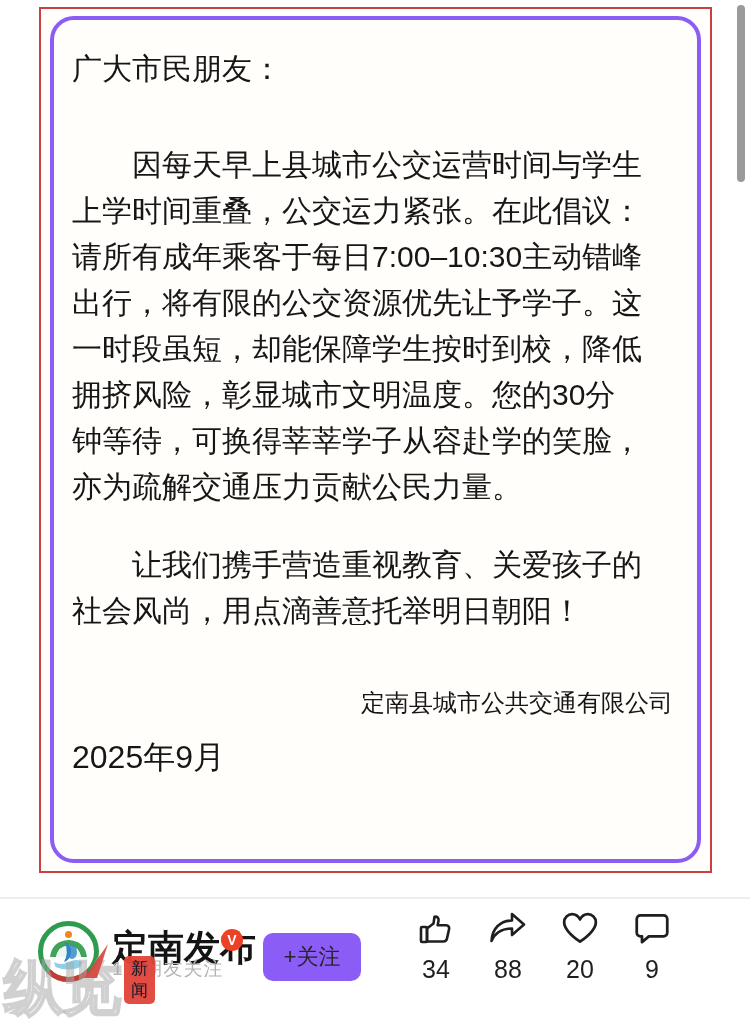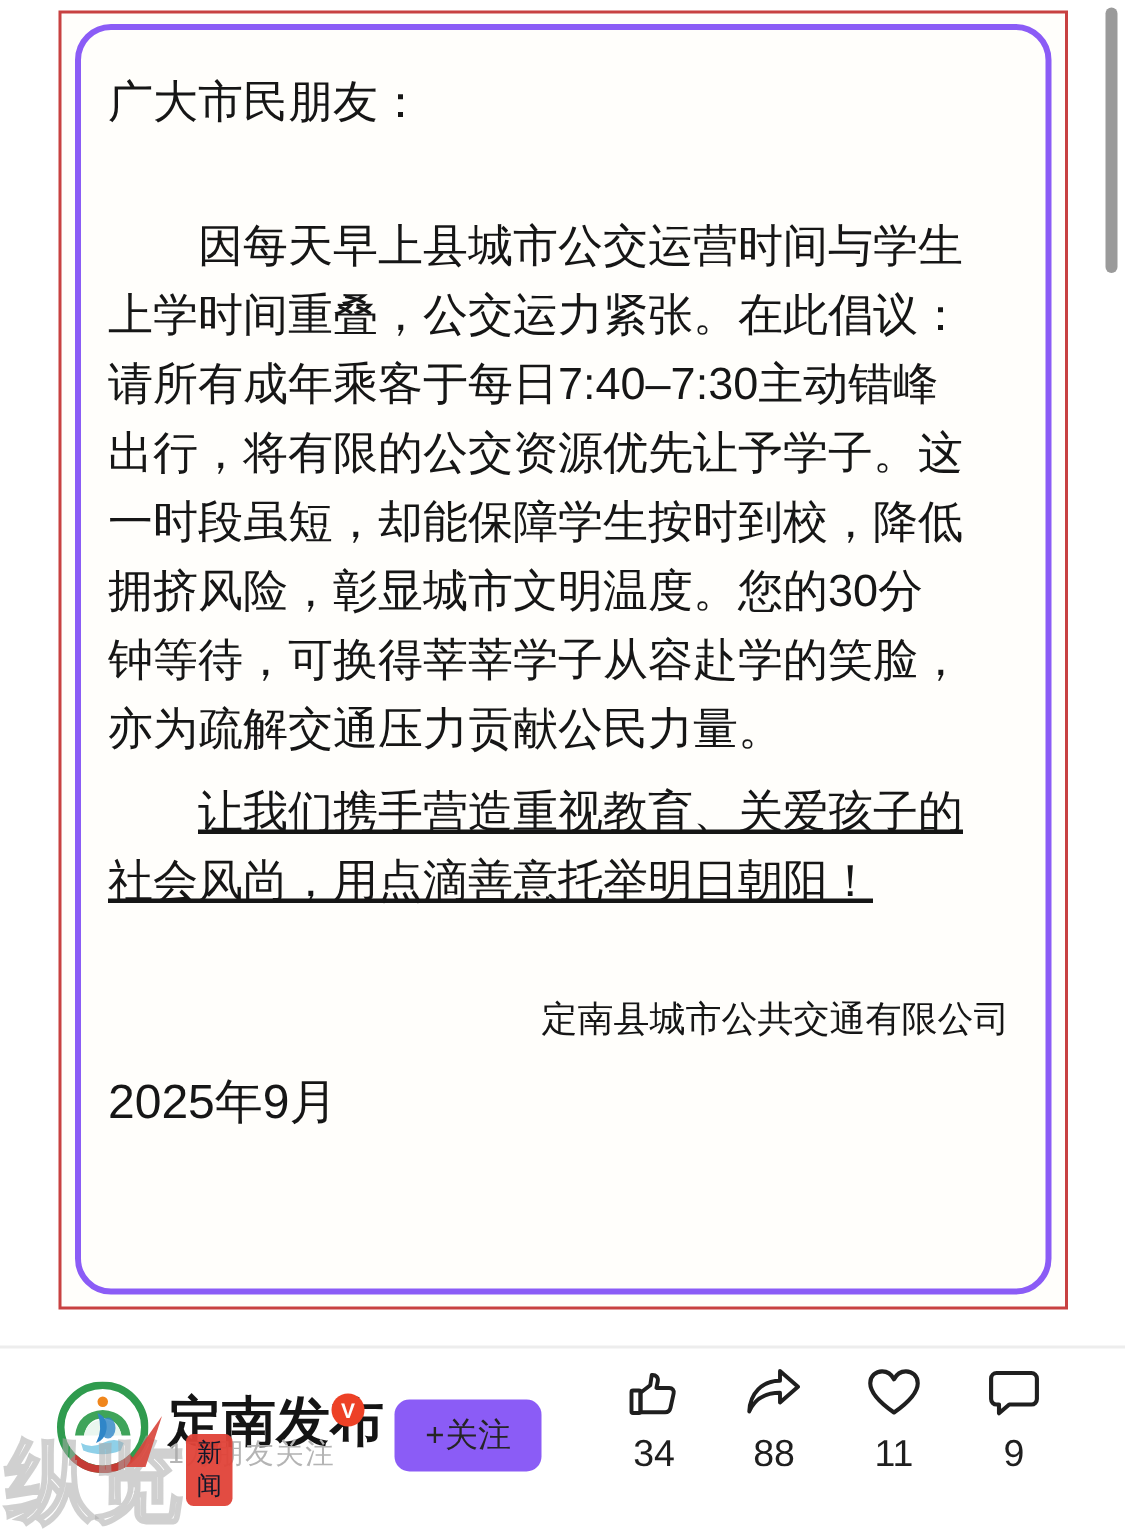--- a/index.html
+++ b/index.html
@@ -8,21 +8,21 @@
 
   
   .card{position:absolute;left:39px;top:7px;width:673px;height:866px;box-sizing:border-box;
         border:2px solid #c84141;background:#fffefb;}
   .card-inner{position:absolute;left:9px;top:7px;width:651px;height:847px;box-sizing:border-box;
         border:4px solid #8b5cf6;border-radius:24px;padding:26px 12px 0 18px;overflow:hidden;}
   .salutation{font-size:30px;line-height:46px;font-weight:500;}
   .para{font-size:30px;line-height:46px;font-weight:500;white-space:pre-line;margin:0;
         text-indent:60px;}
   .para-1{margin-top:50px;}
-  .para-2{margin-top:9px;text-decoration:underline;}
+  .para-2{margin-top:32px;}
   .signature{margin-top:46px;margin-right:12px;font-size:24px;line-height:46px;font-weight:500;
         text-align:right;}
   .sign-date{margin-top:8px;margin-right:12px;font-size:32px;line-height:46px;font-weight:500;
         text-align:left;}
 
   
   .scrollbar{position:absolute;left:737px;top:5px;width:8px;height:177px;border-radius:4px;
         background:#9a9a9a;}
 
   
@@ -31,21 +31,21 @@
   .account-name{position:absolute;left:112px;top:924px;font-size:36px;font-weight:700;color:#141414;}
   .v-badge{position:absolute;left:221px;top:929px;width:22px;height:22px;border-radius:50%;
         background:#ed4126;color:#fff;font-size:14px;font-weight:700;
         display:flex;align-items:center;justify-content:center;}
   .followers{position:absolute;left:112px;top:956px;font-size:19px;color:#b4b4b4;letter-spacing:1px;}
   .follow-btn{position:absolute;left:263px;top:933px;width:98px;height:48px;background:#8b5cf6;
         border:none;border-radius:10px;font-size:22px;color:#252525;
         display:flex;align-items:center;justify-content:center;cursor:pointer;
         font-family:Liberation Mono, monospace;}
   .actions{position:absolute;left:400px;top:910px;width:312px;display:flex;
-        justify-content:space-between;}
+        }
   .action{width:72px;display:flex;flex-direction:column;align-items:center;cursor:pointer;}
   .action svg{width:40px;height:38px;display:block;}
   .action .count{margin-top:7px;font-size:25px;color:#1f1f1f;}
 
   
   .wm-text{position:absolute;left:4px;top:948px;font-size:60px;font-weight:700;letter-spacing:-2px;
         color:transparent;-webkit-text-stroke:2px rgba(170,170,170,0.55);pointer-events:none;}
   .wm-flag{position:absolute;left:84px;top:944px;pointer-events:none;}
   .wm-badge{position:absolute;left:124px;top:956px;width:31px;height:48px;box-sizing:border-box;
         background:rgba(224,66,56,0.95);border-radius:5px;color:#0f172a;font-size:17px;
@@ -55,21 +55,21 @@
 </head>
 <body>
 
 <div class="page">
 
   <div class="card">
     <div class="card-inner">
       <div class="salutation">广大市民朋友：</div>
       <p class="para para-1">因每天早上县城市公交运营时间与学生
 上学时间重叠，公交运力紧张。在此倡议：
-请所有成年乘客于每日7:40–7:30主动错峰
+请所有成年乘客于每日7:00–10:30主动错峰
 出行，将有限的公交资源优先让予学子。这
 一时段虽短，却能保障学生按时到校，降低
 拥挤风险，彰显城市文明温度。您的30分
 钟等待，可换得莘莘学子从容赴学的笑脸，
 亦为疏解交通压力贡献公民力量。</p>
       <p class="para para-2">让我们携手营造重视教育、关爱孩子的
 社会风尚，用点滴善意托举明日朝阳！</p>
       <div class="signature">定南县城市公共交通有限公司</div>
       <div class="sign-date">2025年9月</div>
     </div>
@@ -109,21 +109,21 @@
     <div class="action">
       <svg viewBox="0 0 40 38" fill="none" stroke="#1f1f1f" stroke-width="2.6" stroke-linejoin="round" stroke-linecap="round">
         <path d="M24 4 l12 10.5 L24 25 v-6.5 C13 18.5 7 23 3.5 31 4 19 12 10.5 24 10.5 Z"></path>
       </svg>
       <div class="count">88</div>
     </div>
     <div class="action">
       <svg viewBox="0 0 36 36" fill="none" stroke="#1f1f1f" stroke-width="2.6" stroke-linejoin="round" stroke-linecap="round">
         <path d="M18 30 C8 23 3 17 3 11.5 C3 7 6.5 4 10.5 4 C13.5 4 16.5 6 18 9 C19.5 6 22.5 4 25.5 4 C29.5 4 33 7 33 11.5 C33 17 28 23 18 30 Z"></path>
       </svg>
-      <div class="count">11</div>
+      <div class="count">20</div>
     </div>
     <div class="action">
       <svg viewBox="0 0 38 36" fill="none" stroke="#1f1f1f" stroke-width="2.6" stroke-linejoin="round" stroke-linecap="round">
         <path d="M8 5 h22 a3.5 3.5 0 0 1 3.5 3.5 v13 a3.5 3.5 0 0 1 -3.5 3.5 H16 l-6.5 5.5 v-5.5 H8 a3.5 3.5 0 0 1 -3.5 -3.5 v-13 A3.5 3.5 0 0 1 8 5 Z"></path>
       </svg>
       <div class="count">9</div>
     </div>
   </div>
 
   <div class="wm-text">纵览</div>

